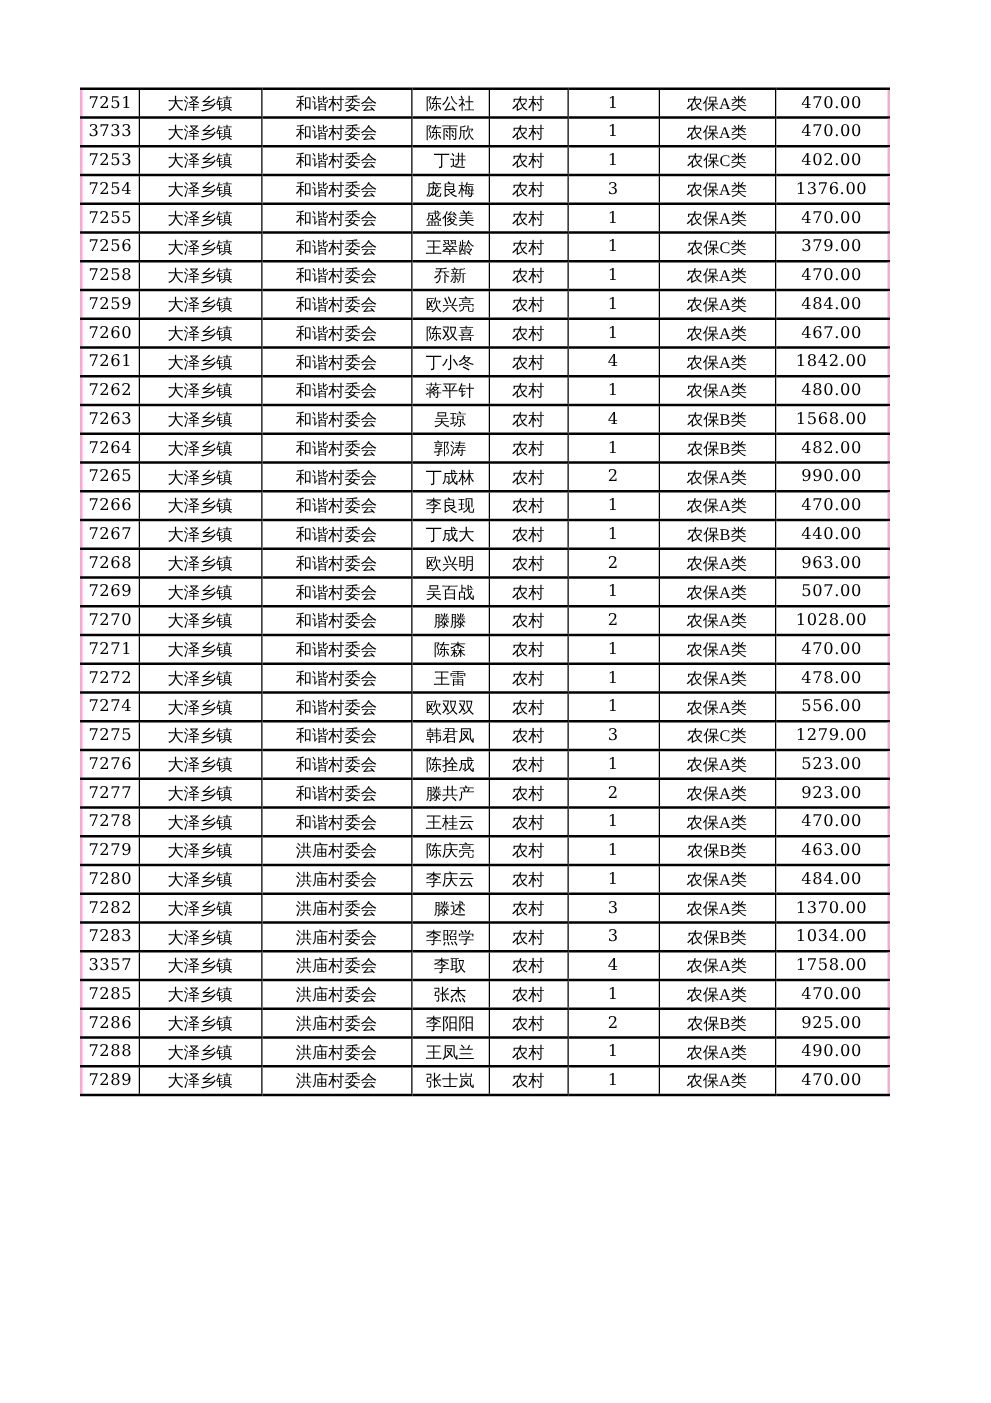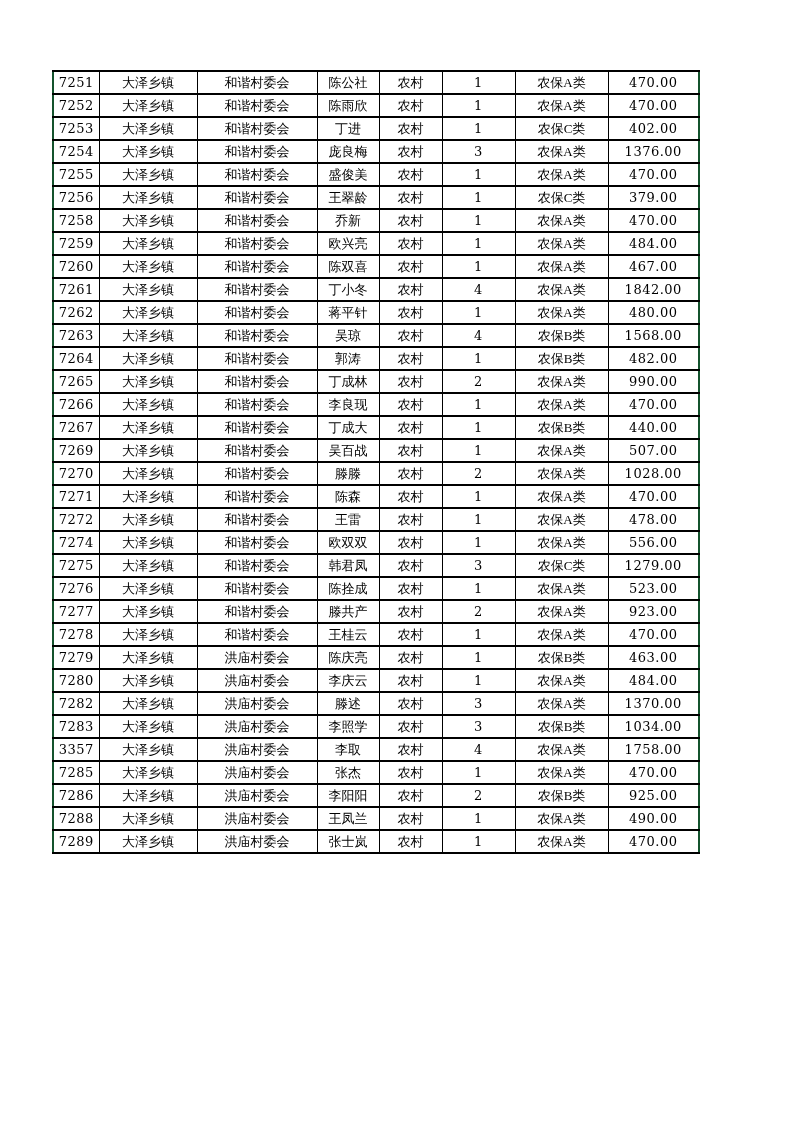--- a/index.html
+++ b/index.html
@@ -11,26 +11,26 @@
     position: relative;
     width: 793px;
     height: 1122px;
     background: #ffffff;
     overflow: hidden;
     font-family: "Liberation Serif", "DejaVu Serif", serif;
     color: #000000;
   }
   table.data-table {
     position: absolute;
-    left: 52px;
+    left: 64px;
     top: 70px;
     width: 646px;
     border-collapse: collapse;
     table-layout: fixed;
-    border: 2px solid #14532d;
+    border: 2px solid #f9a8d4;
   }
   table.data-table td {
     border-left: 1px solid #000000;
     border-right: 1px solid #000000;
     border-top: 2px solid #000000;
     border-bottom: 2px solid #000000;
     height: 21px;
     padding: 0 2px;
     text-align: center;
     vertical-align: middle;
@@ -65,21 +65,21 @@
           <td class="num">7251</td>
           <td>大泽乡镇</td>
           <td>和谐村委会</td>
           <td>陈公社</td>
           <td>农村</td>
           <td class="num">1</td>
           <td>农保A类</td>
           <td class="num">470.00</td>
         </tr>
         <tr>
-          <td class="num">7252</td>
+          <td class="num">3733</td>
           <td>大泽乡镇</td>
           <td>和谐村委会</td>
           <td>陈雨欣</td>
           <td>农村</td>
           <td class="num">1</td>
           <td>农保A类</td>
           <td class="num">470.00</td>
         </tr>
         <tr>
           <td class="num">7253</td>
@@ -213,20 +213,30 @@
         </tr>
         <tr>
           <td class="num">7267</td>
           <td>大泽乡镇</td>
           <td>和谐村委会</td>
           <td>丁成大</td>
           <td>农村</td>
           <td class="num">1</td>
           <td>农保B类</td>
           <td class="num">440.00</td>
+        </tr>
+        <tr>
+          <td class="num">7268</td>
+          <td>大泽乡镇</td>
+          <td>和谐村委会</td>
+          <td>欧兴明</td>
+          <td>农村</td>
+          <td class="num">2</td>
+          <td>农保A类</td>
+          <td class="num">963.00</td>
         </tr>
         <tr>
           <td class="num">7269</td>
           <td>大泽乡镇</td>
           <td>和谐村委会</td>
           <td>吴百战</td>
           <td>农村</td>
           <td class="num">1</td>
           <td>农保A类</td>
           <td class="num">507.00</td>

